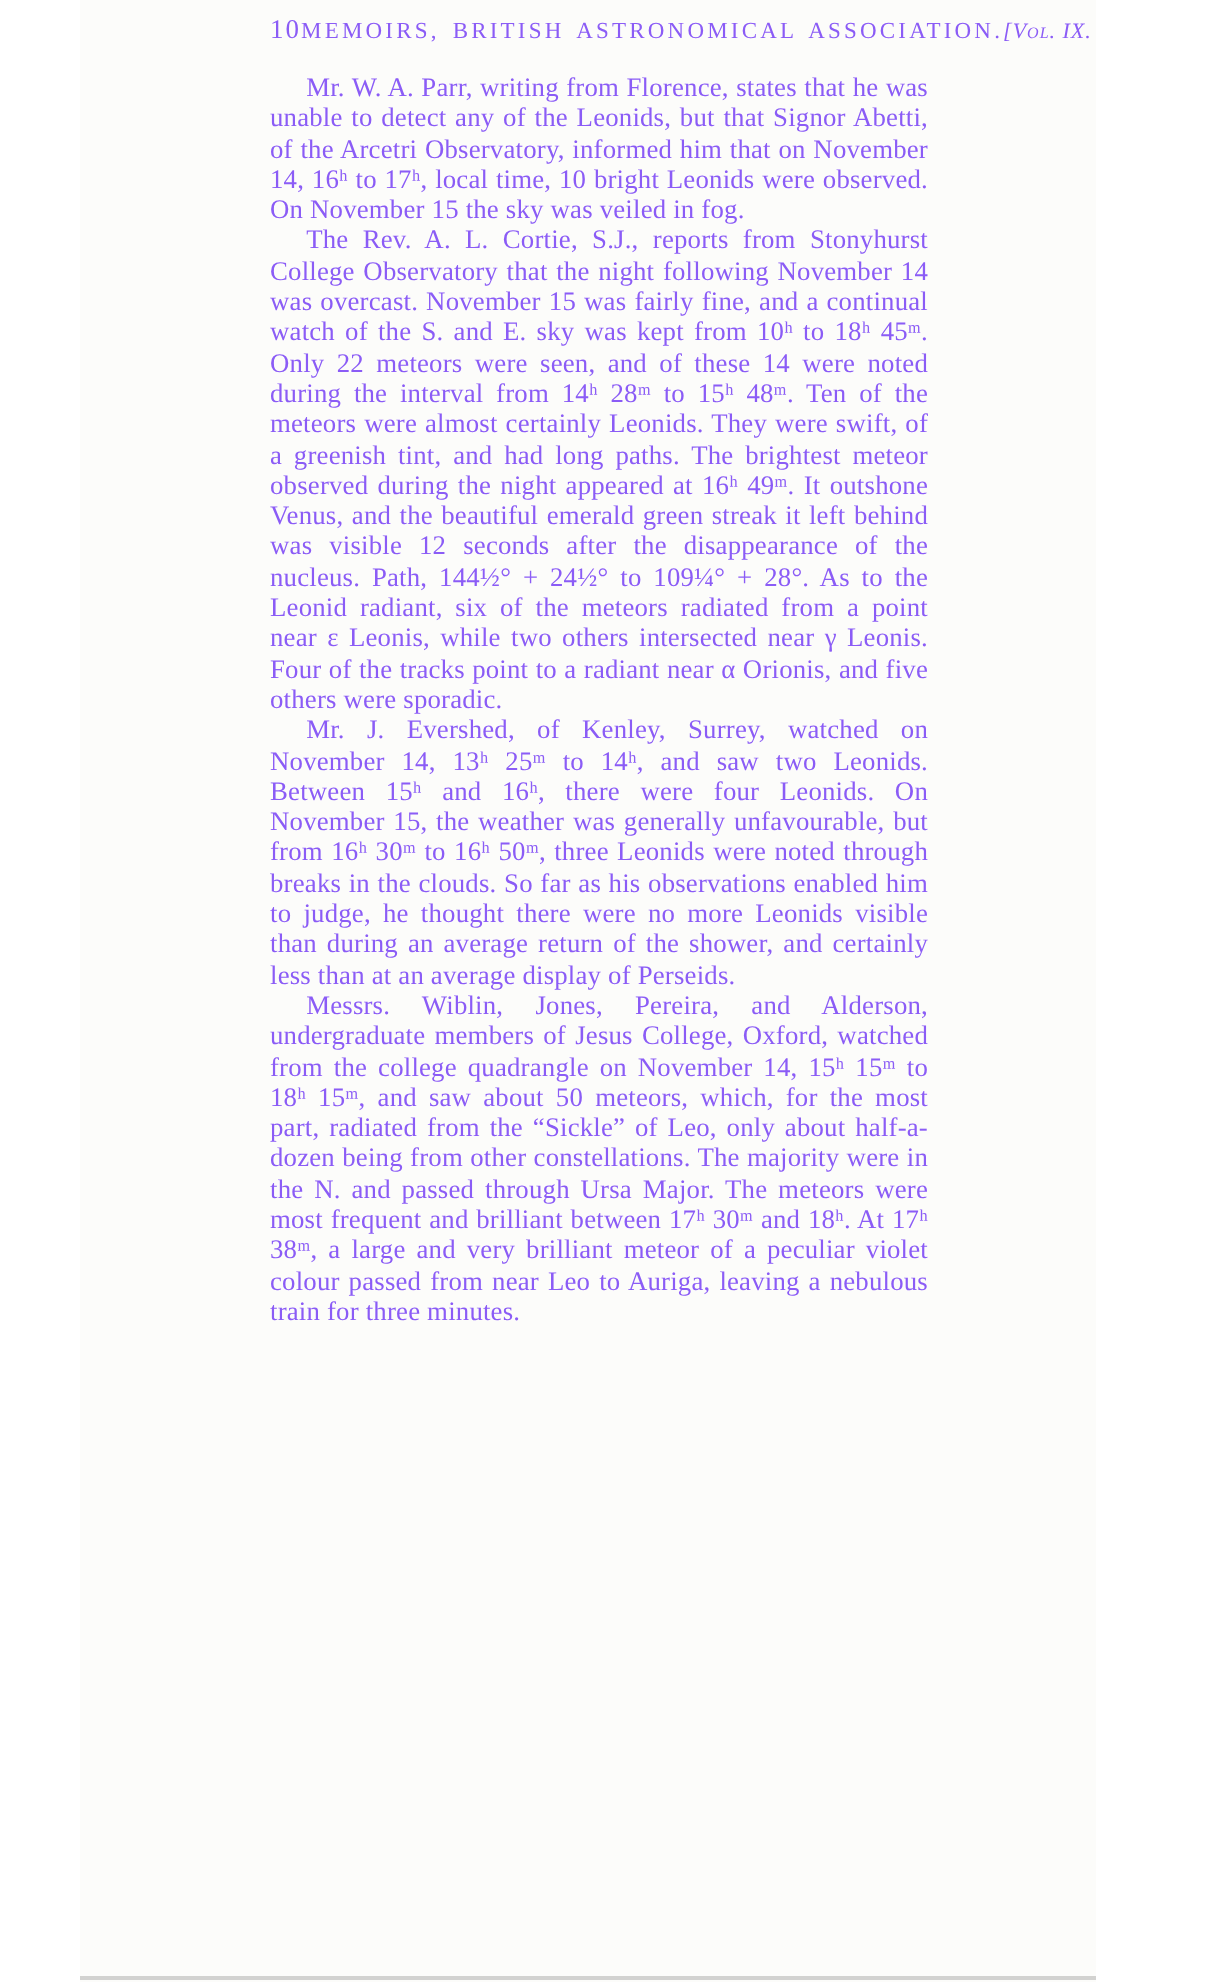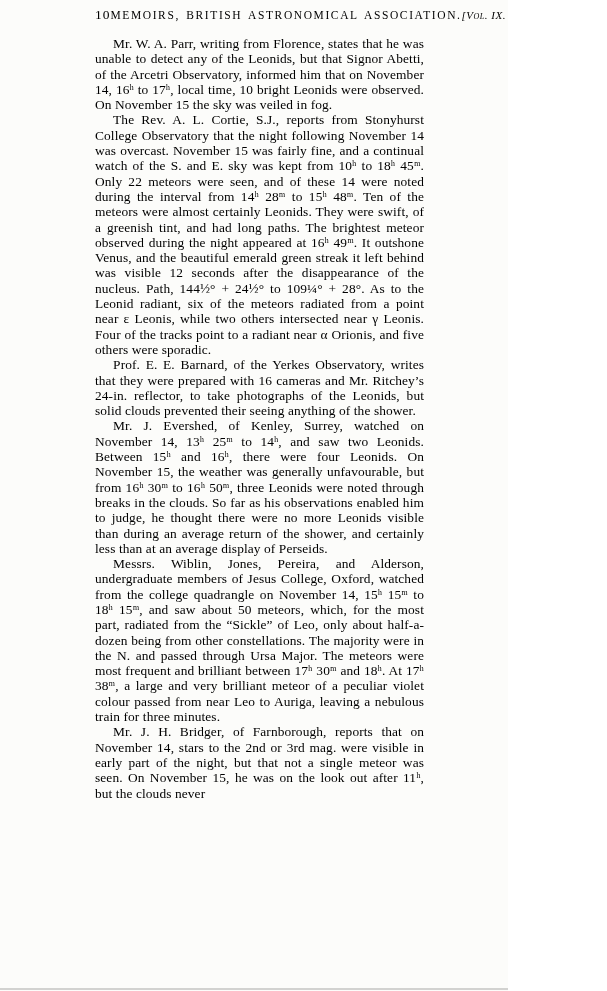--- a/index.html
+++ b/index.html
@@ -6,24 +6,25 @@
     margin: 0;
     padding: 0;
     background: #ffffff;
   }
   .page {
     position: relative;
     width: 508px;
     height: 991px;
     box-sizing: border-box;
     background: #fcfcfa;
-    color: #000000;
+    color: #8b5cf6;
     font-family: "Liberation Serif", "DejaVu Serif", serif;
     padding: 7px 84px 0 95px;
     overflow: hidden;
+    margin-left: 40px;
   }
   
   .scan-edge {
     position: absolute;
     left: 0;
     right: 0;
     bottom: 1px;
     height: 2px;
     background: #d2d2d0;
   }
@@ -81,21 +82,19 @@
 
   <header class="running-head">
     <span class="pagenum">10</span>
     <span class="title">MEMOIRS, BRITISH ASTRONOMICAL ASSOCIATION.</span>
     <span class="volume">[Vol. IX.</span>
   </header>
 
   <main class="body-text">
     <p>Mr. W. A. Parr, writing from Florence, states that he was unable to detect any of the Leonids, but that Signor Abetti, of the Arcetri Observatory, informed him that on November 14, 16ʰ to 17ʰ, local time, 10 bright Leonids were observed. On November 15 the sky was veiled in fog.</p>
     <p>The Rev. A. L. Cortie, S.J., reports from Stonyhurst College Observatory that the night following November 14 was overcast. November 15 was fairly fine, and a continual watch of the S. and E. sky was kept from 10ʰ to 18ʰ 45ᵐ. Only 22 meteors were seen, and of these 14 were noted during the interval from 14ʰ 28ᵐ to 15ʰ 48ᵐ. Ten of the meteors were almost certainly Leonids. They were swift, of a greenish tint, and had long paths. The brightest meteor observed during the night appeared at 16ʰ 49ᵐ. It outshone Venus, and the beautiful emerald green streak it left behind was visible 12 seconds after the disappearance of the nucleus. Path, 144½° + 24½° to 109¼° + 28°. As to the Leonid radiant, six of the meteors radiated from a point near ε Leonis, while two others intersected near γ Leonis. Four of the tracks point to a radiant near α Orionis, and five others were sporadic.</p>
-    <p>Prof. E. E. Barnard, of the Yerkes Observatory, writes that they were prepared with 16 cameras and Mr. Ritchey’s 24-in. reflector, to take photographs of the Leonids, but solid clouds prevented their seeing anything of the shower.</p>
     <p>Mr. J. Evershed, of Kenley, Surrey, watched on November 14, 13ʰ 25ᵐ to 14ʰ, and saw two Leonids. Between 15ʰ and 16ʰ, there were four Leonids. On November 15, the weather was generally unfavourable, but from 16ʰ 30ᵐ to 16ʰ 50ᵐ, three Leonids were noted through breaks in the clouds. So far as his observations enabled him to judge, he thought there were no more Leonids visible than during an average return of the shower, and certainly less than at an average display of Perseids.</p>
     <p>Messrs. Wiblin, Jones, Pereira, and Alderson, undergraduate members of Jesus College, Oxford, watched from the college quadrangle on November 14, 15ʰ 15ᵐ to 18ʰ 15ᵐ, and saw about 50 meteors, which, for the most part, radiated from the “Sickle” of Leo, only about half-a-dozen being from other constellations. The majority were in the N. and passed through Ursa Major. The meteors were most frequent and brilliant between 17ʰ 30ᵐ and 18ʰ. At 17ʰ 38ᵐ, a large and very brilliant meteor of a peculiar violet colour passed from near Leo to Auriga, leaving a nebulous train for three minutes.</p>
-    <p>Mr. J. H. Bridger, of Farnborough, reports that on November 14, stars to the 2nd or 3rd mag. were visible in early part of the night, but that not a single meteor was seen. On November 15, he was on the look out after 11ʰ, but the clouds never</p>
   </main>
 
 
   <div class="scan-edge"></div>
 </div>
 
 </body></html>

